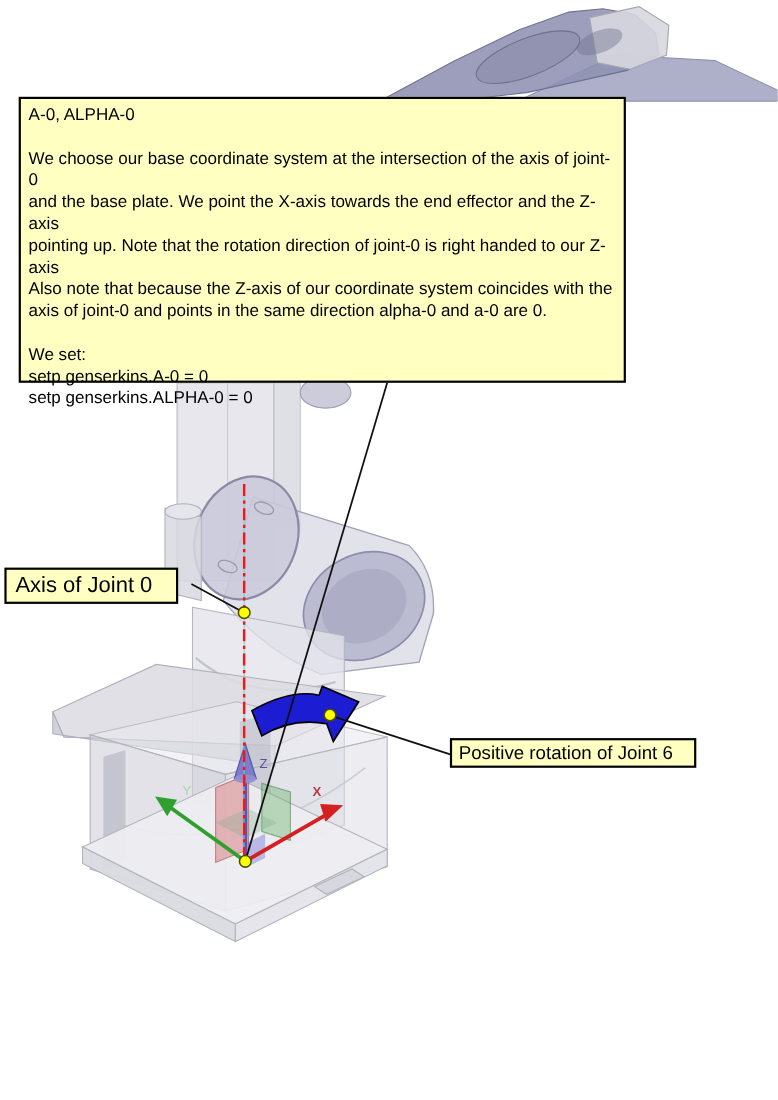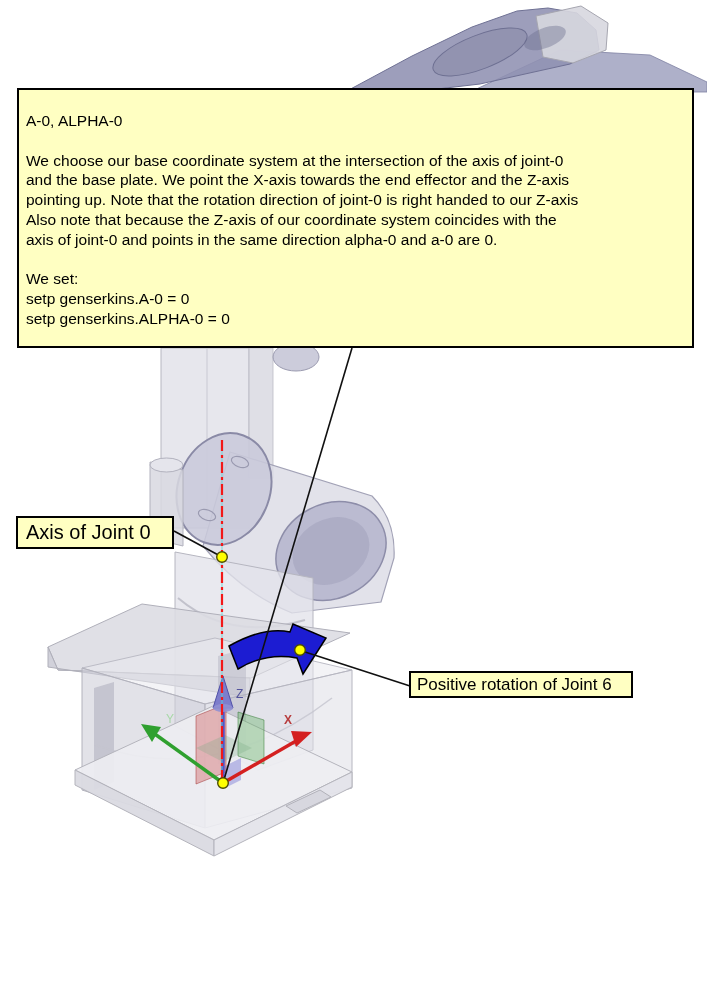--- a/index.html
+++ b/index.html
@@ -3,31 +3,31 @@
 <meta charset="utf-8">
 <style>
   html,body{margin:0;padding:0;background:#ffffff;}
   #stage{
     position:relative;width:707px;height:1000px;background:#ffffff;
     overflow:hidden;font-family:"Liberation Sans","DejaVu Sans",sans-serif;
   }
   #scene{position:absolute;left:0;top:0;z-index:1;}
   .overlay{position:absolute;z-index:2;box-sizing:border-box;}
   .note-box{
-    left:17px;top:88px;width:677px;height:260px;
+    left:17px;top:88px;width:552px;height:260px;
     background:#ffffc2;border:2px solid #000;
-    padding:21px 7px;font-size:15.5px;line-height:19.8px;color:#000;
+    padding:5px 7px;font-size:15.5px;line-height:19.8px;color:#000;
     white-space:pre-line;
   }
   .callout{
     background:#ffffc2;border:2px solid #000;color:#000;
     display:flex;align-items:center;
   }
   .callout-axis{
-    left:16px;top:516px;width:158px;height:33px;
+    left:4px;top:516px;width:158px;height:33px;
     font-size:20px;padding-left:8px;
   }
   .callout-rot{
     left:409px;top:671px;width:224px;height:27px;
     font-size:17px;padding-left:6px;
   }
   svg text{font-family:"Liberation Sans","DejaVu Sans",sans-serif;}
 </style>
 </head>
 <body>

